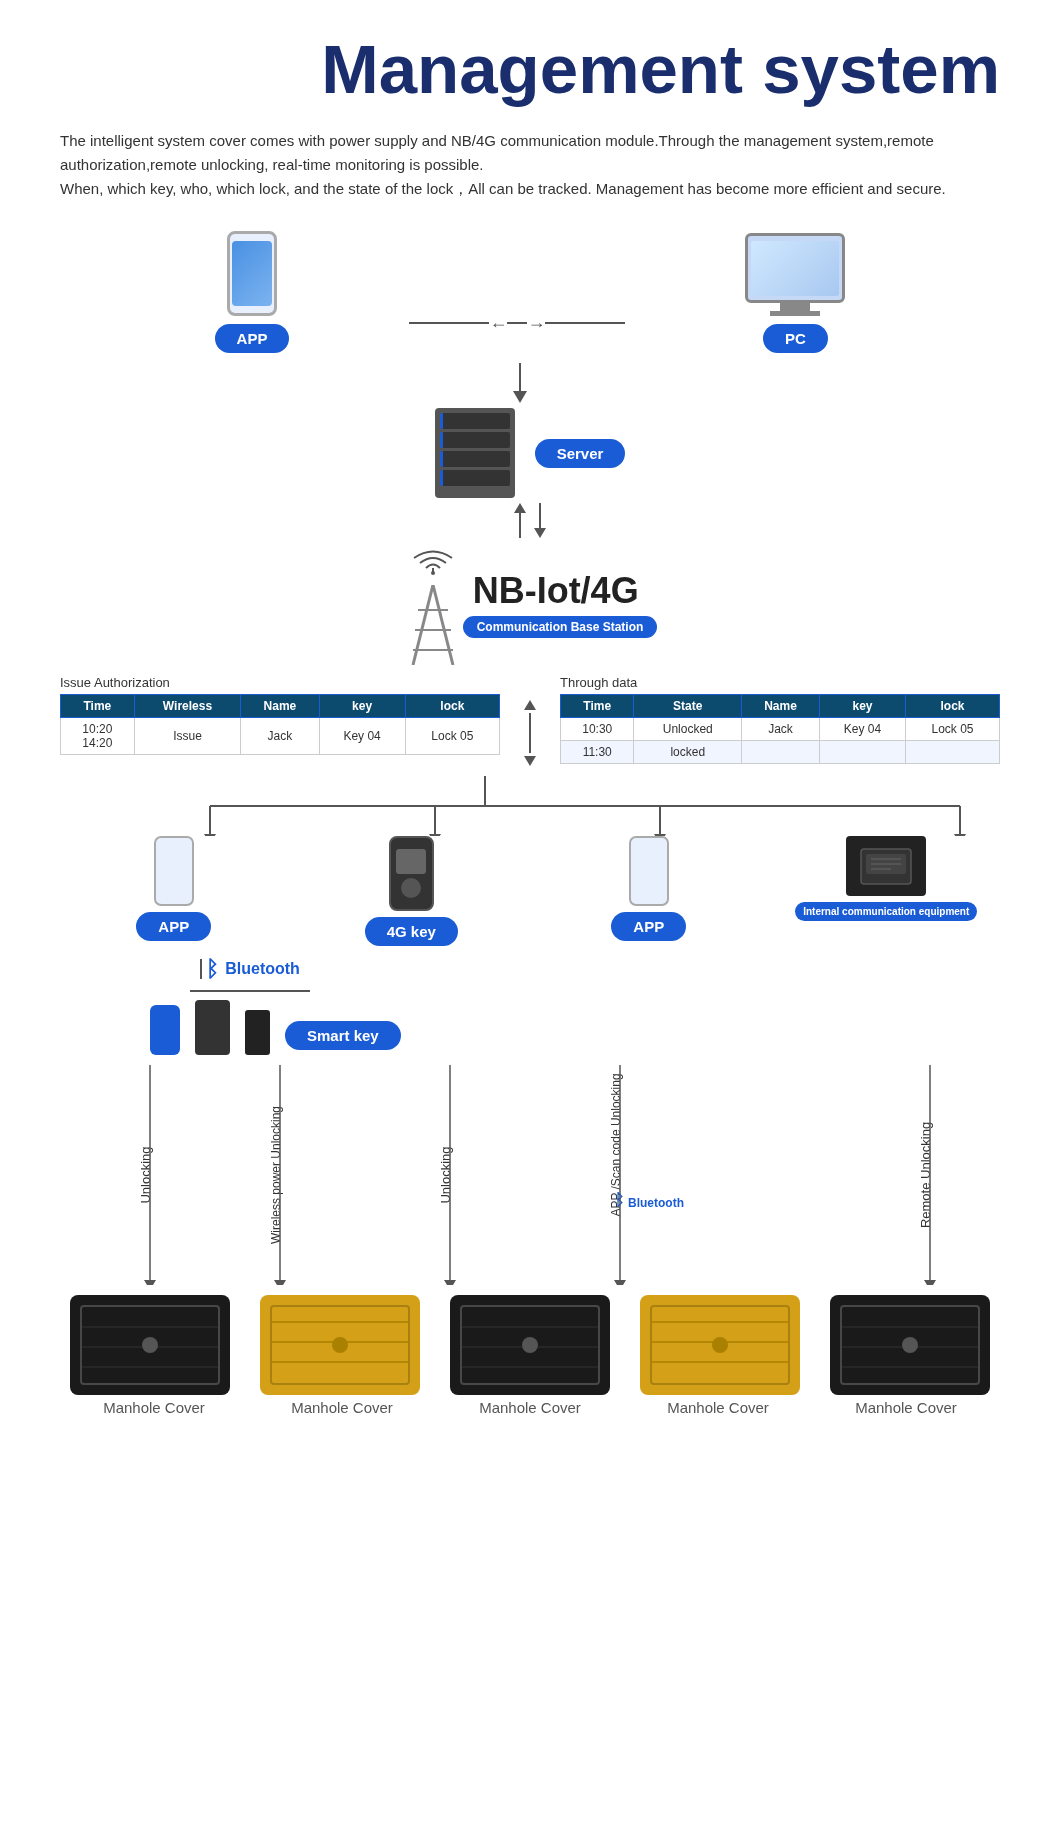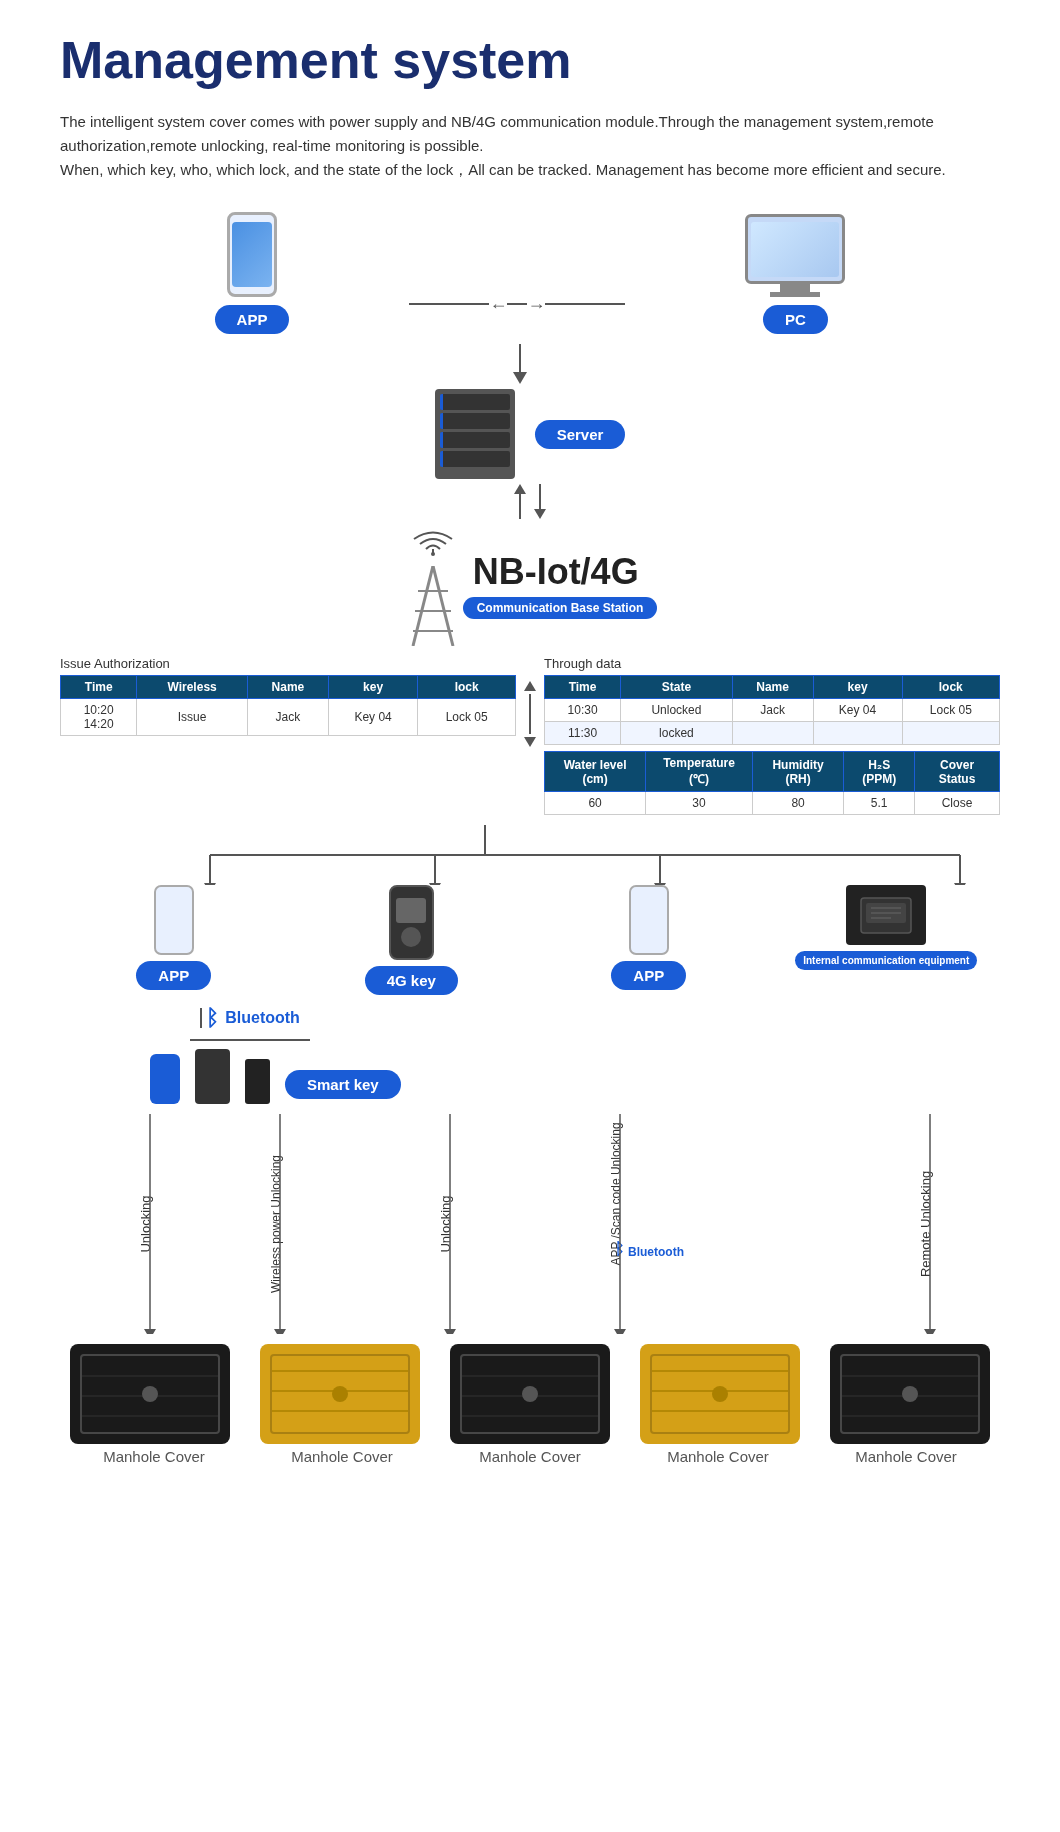--- a/index.html
+++ b/index.html
@@ -8,23 +8,23 @@
       font-family: Arial, sans-serif;
       width: 1060px;
       min-height: 1832px;
       overflow-x: hidden;
     }
     .page {
       width: 1060px;
       padding: 30px 60px;
     }
     h1 {
-      text-align: left;
+      text-align: right;
       color: #1a2e6e;
-      font-size: 52px;
+      font-size: 69px;
       font-weight: 900;
       margin-bottom: 20px;
     }
     .intro-text {
       font-size: 15px;
       color: #333;
       line-height: 1.6;
       margin-bottom: 30px;
     }
     
@@ -151,21 +151,21 @@
       font-weight: 900;
       color: #222;
       margin-left: 10px;
     }
     
     .tables-row {
       display: flex;
       justify-content: space-between;
       align-items: flex-start;
       margin: 10px 0;
-      gap: 8px;
+      gap: 24px;
     }
     .table-section {
       flex: 1;
     }
     .table-title {
       font-size: 13px;
       color: #333;
       margin-bottom: 4px;
       font-weight: normal;
     }
@@ -470,40 +470,20 @@
             </tr>
             <tr>
               <td>11:30</td>
               <td>locked</td>
               <td></td>
               <td></td>
               <td></td>
             </tr>
           </tbody>
         </table>
-        <table style="margin-top:6px;">
-          <thead>
-            <tr>
-              <th>Water level (cm)</th>
-              <th>Temperature (℃)</th>
-              <th>Humidity (RH)</th>
-              <th>H₂S (PPM)</th>
-              <th>Cover Status</th>
-            </tr>
-          </thead>
-          <tbody>
-            <tr>
-              <td>60</td>
-              <td>30</td>
-              <td>80</td>
-              <td>5.1</td>
-              <td>Close</td>
-            </tr>
-          </tbody>
-        </table>
       </div>
     </div>
 
     <div style="position:relative; width:100%; height:60px;">
       <svg width="100%" height="60">
 
         <line x1="425" y1="0" x2="425" y2="30" stroke="#555" stroke-width="2"></line>
 
         <line x1="150" y1="30" x2="900" y2="30" stroke="#555" stroke-width="2"></line>
 

